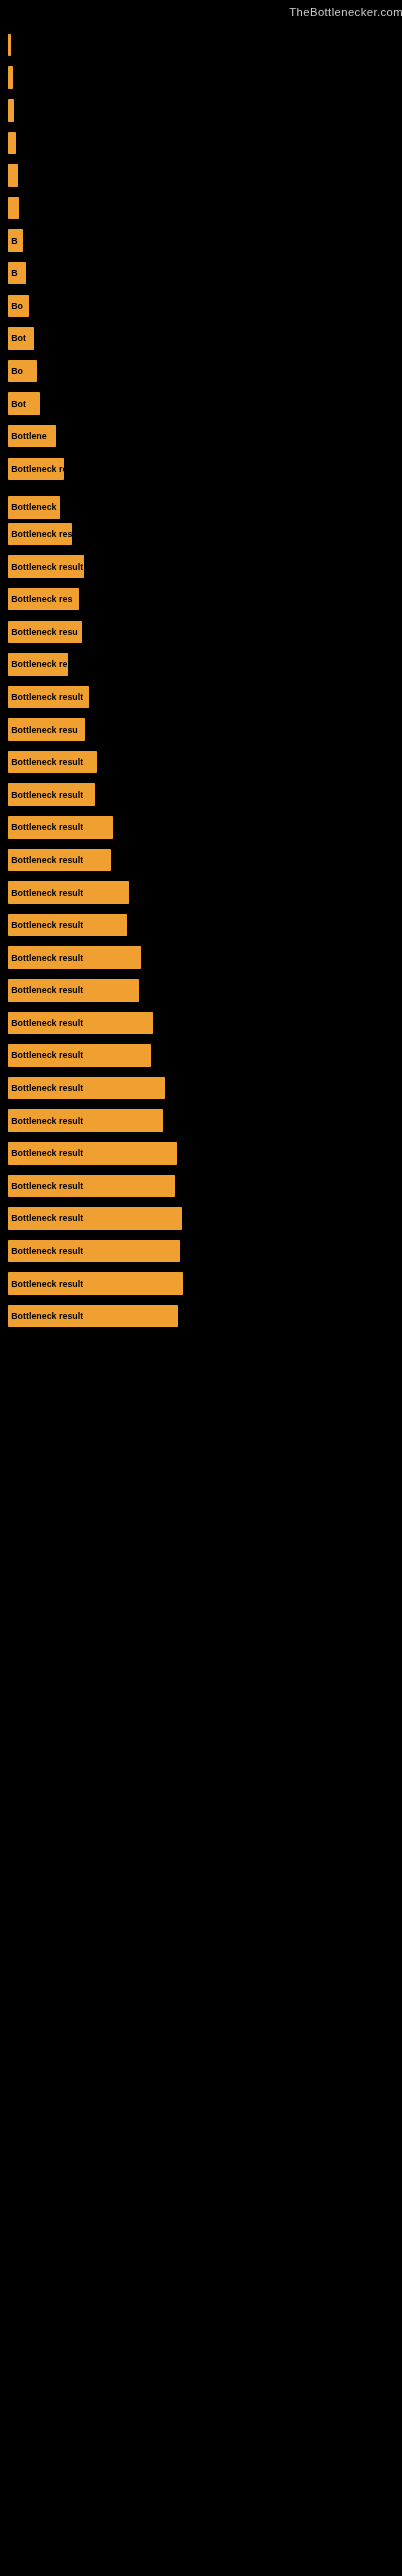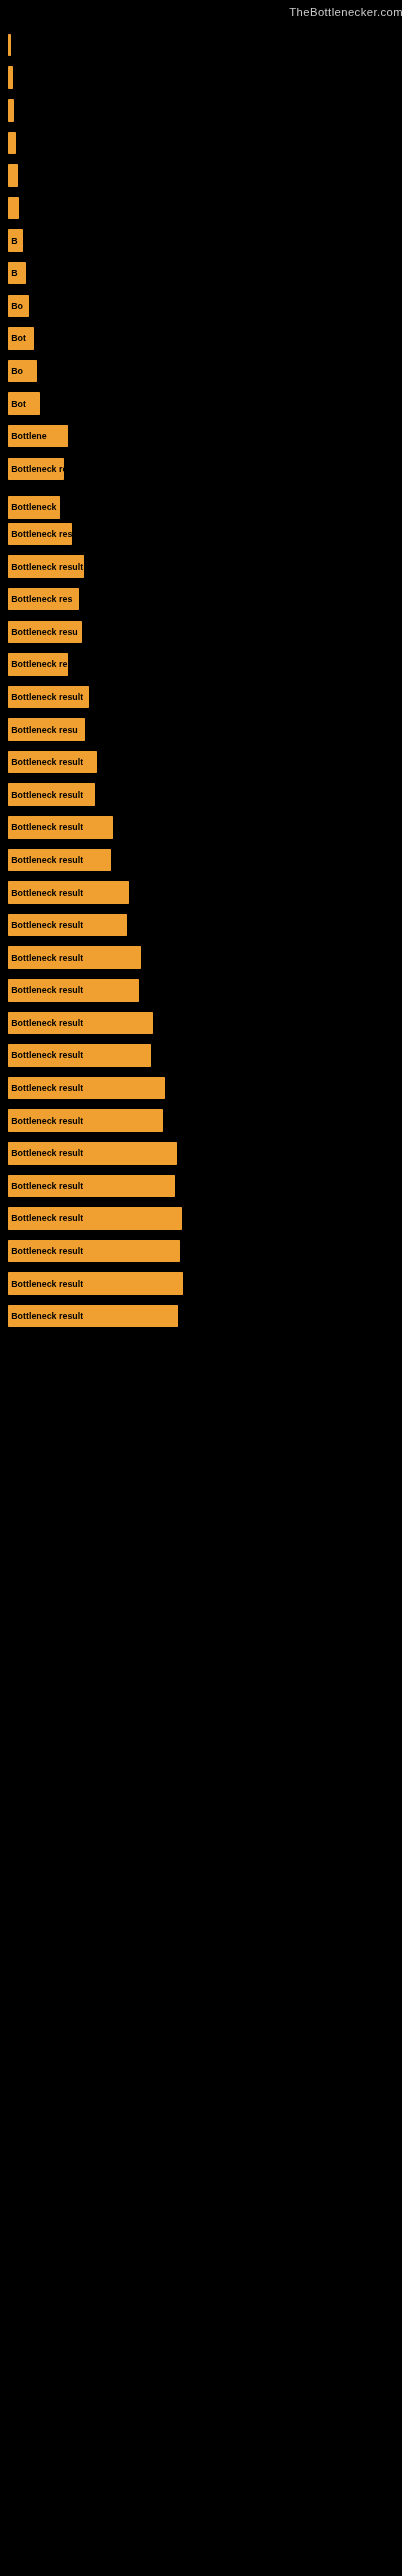--- a/index.html
+++ b/index.html
@@ -110,21 +110,21 @@
       <div class="bar" style="width: 29px;">
         <span class="bar-label">Bo</span>
       </div>
     </div>
     <div class="bar-row">
       <div class="bar" style="width: 32px;">
         <span class="bar-label">Bot</span>
       </div>
     </div>
     <div class="bar-row">
-      <div class="bar" style="width: 60px;">
+      <div class="bar" style="width: 48px;">
         <span class="bar-label">Bottlene</span>
       </div>
     </div>
     <div class="bar-row">
       <div class="bar" style="width: 56px;">
         <span class="bar-label">Bottleneck re</span>
       </div>
     </div>
     <div class="bar-row">
       <div class="bar" style="width: 52px; margin-top: 12px;">

